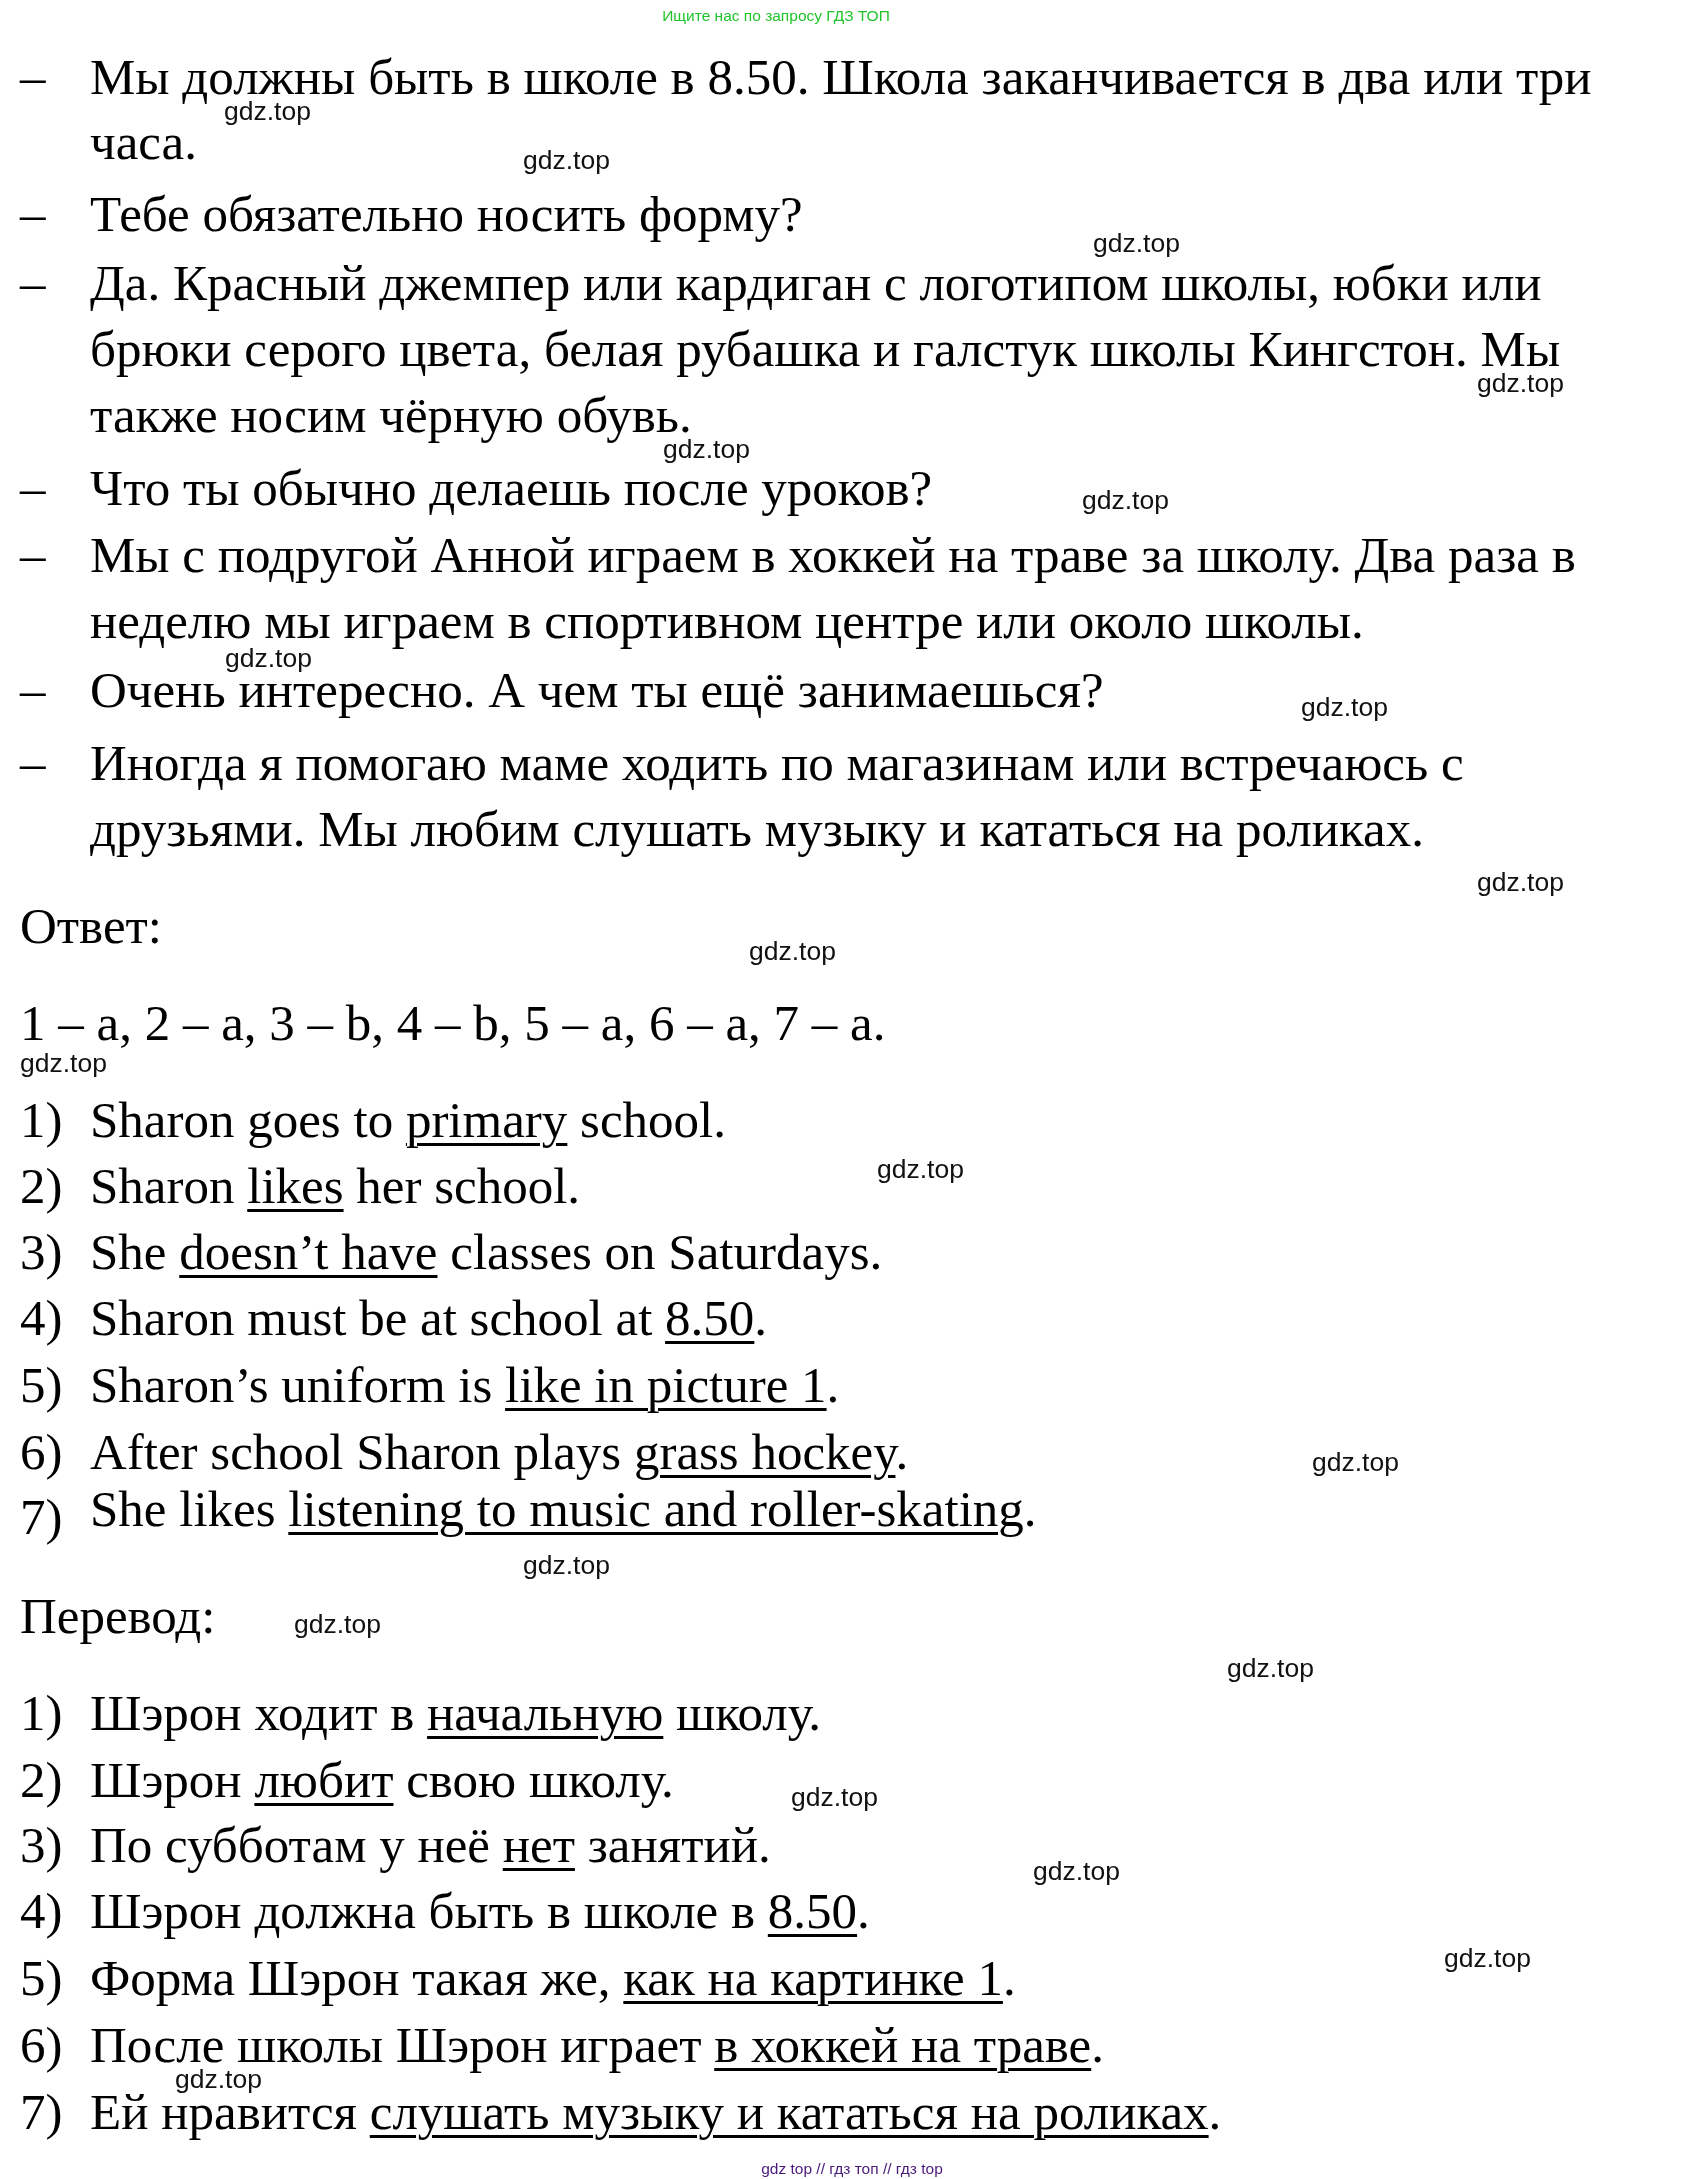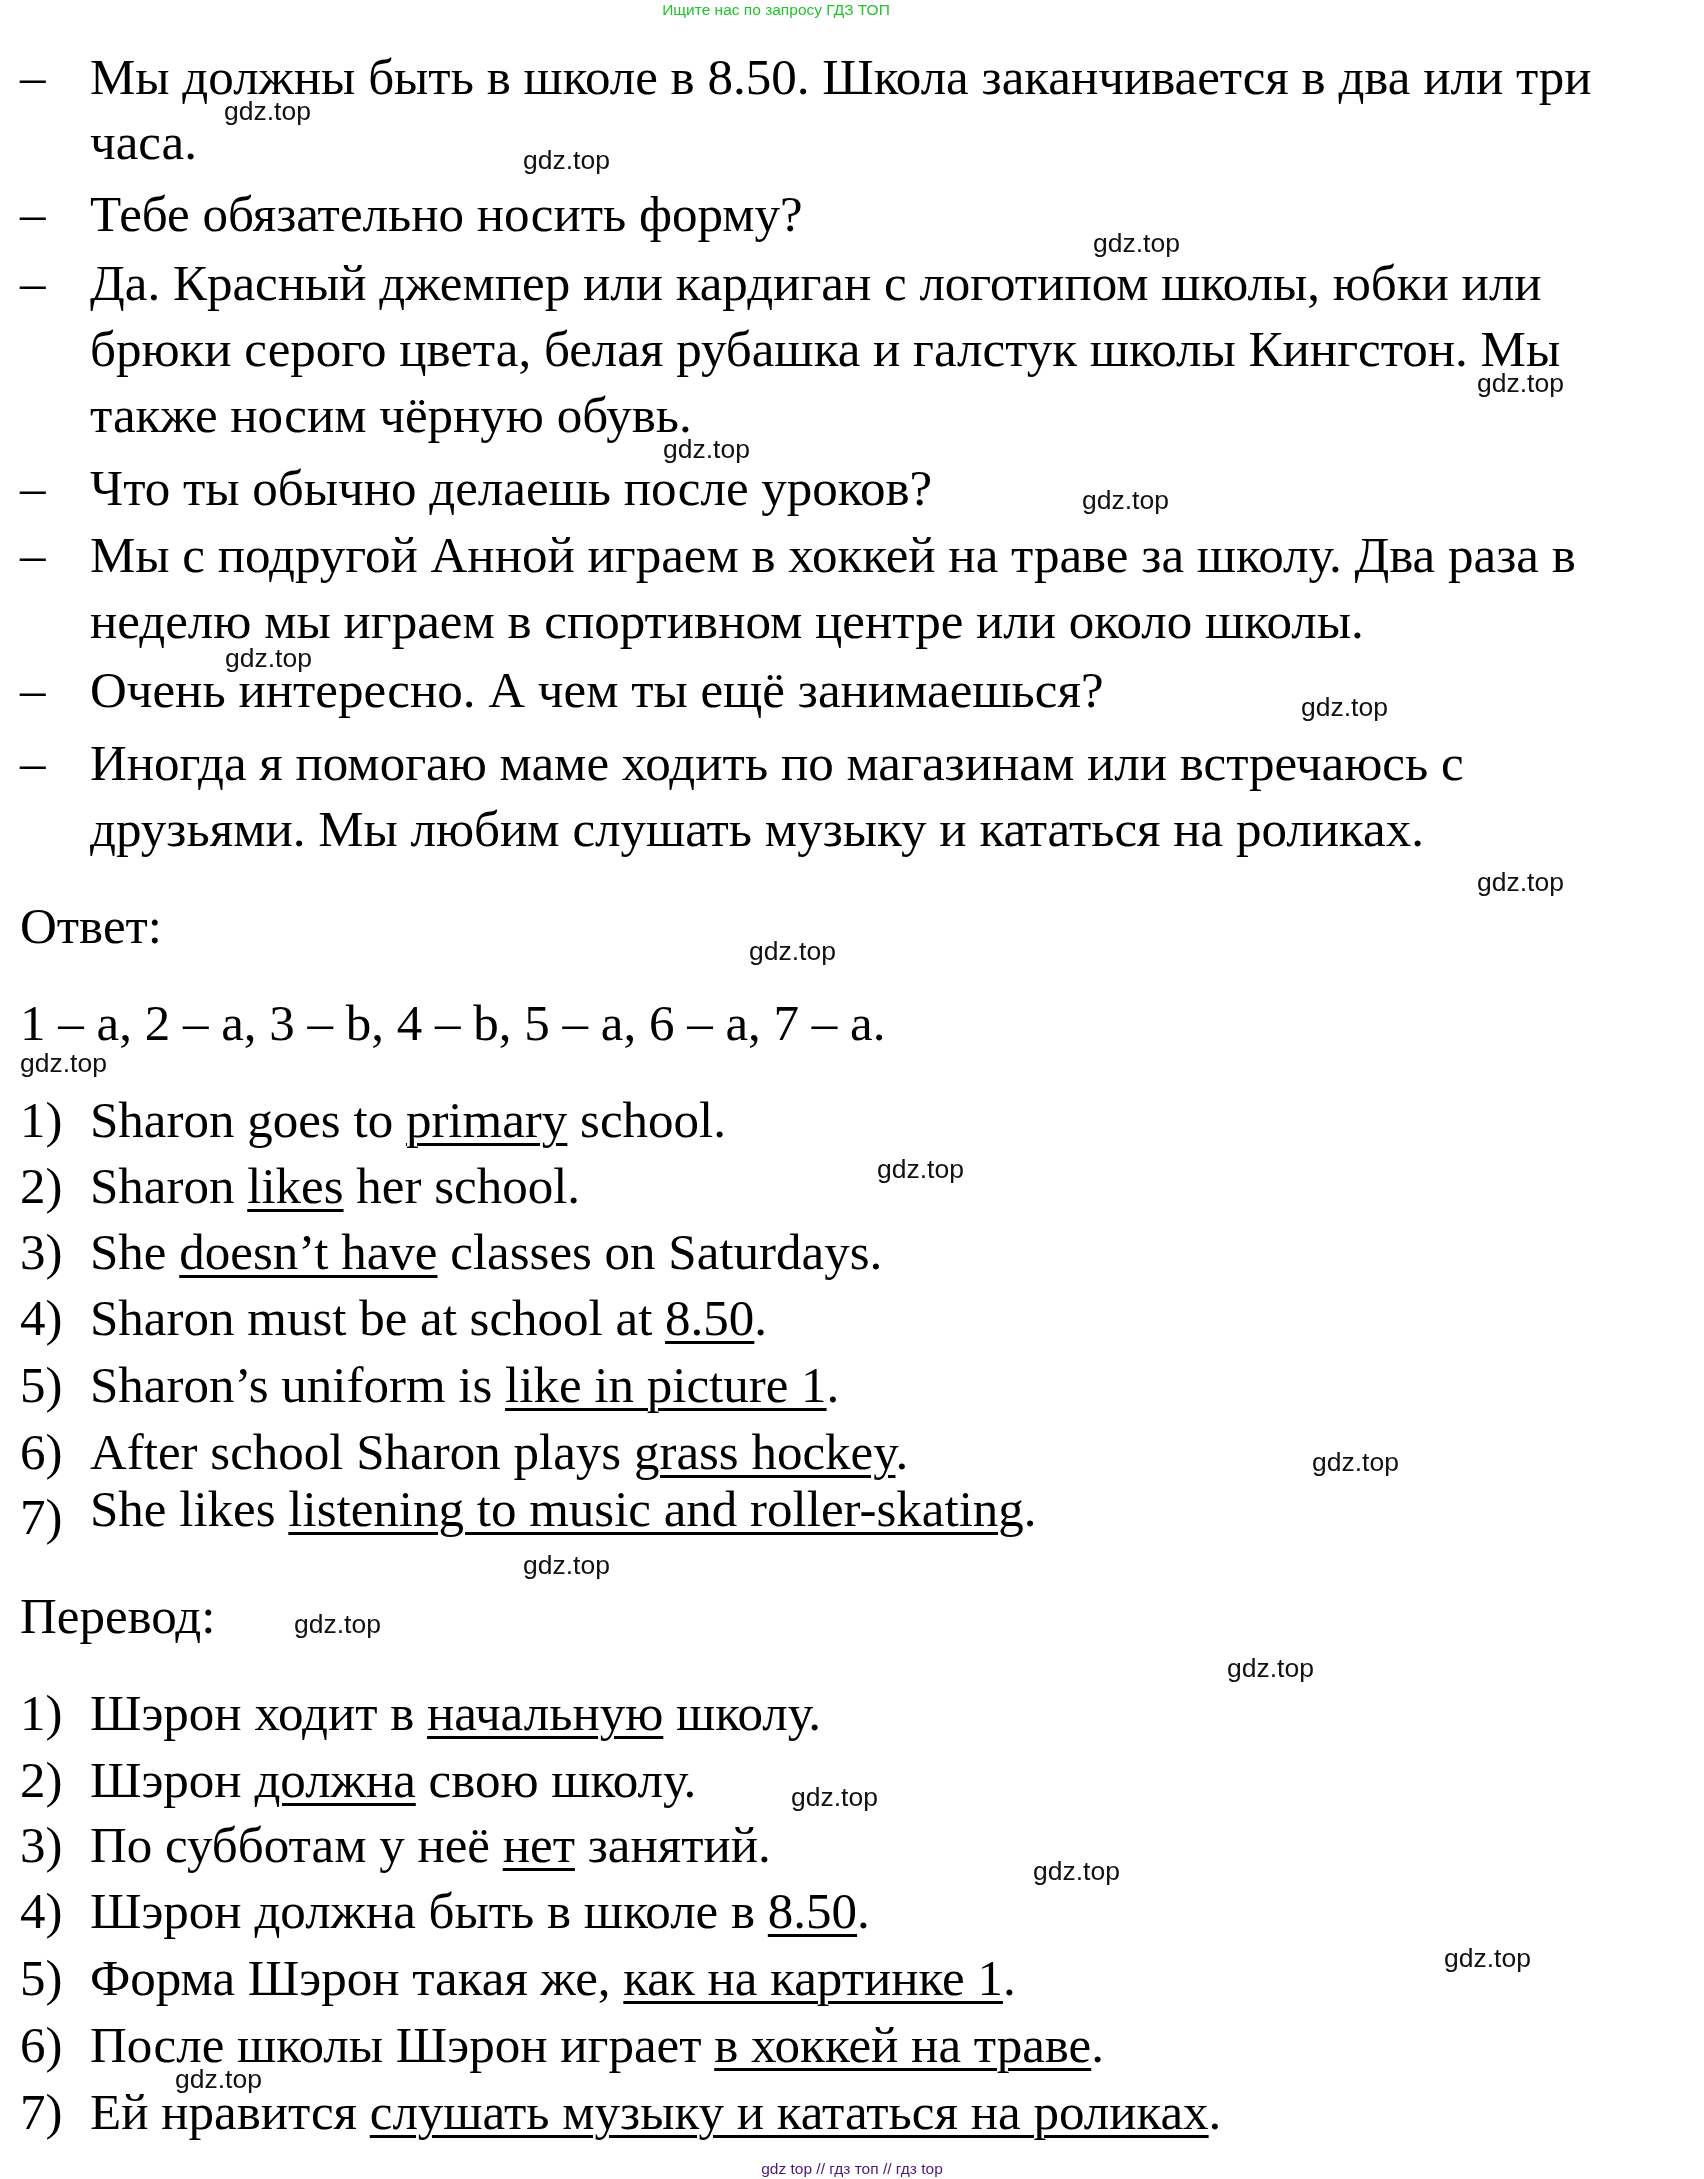--- a/index.html
+++ b/index.html
@@ -1,17 +1,17 @@
 <!DOCTYPE html>
 <html style="font-size:14.6px"><head>
 <meta charset="utf-8">
 <style>
   html, body { margin:0; padding:0; background:#ffffff; }
   body { width:1704px; height:2179px; position:relative; overflow:hidden; font-family:"Liberation Serif", serif; color:#000; }
-  .hdr { position:absolute; top:0; left:0; width:1552px; text-align:center; font-family:"Liberation Sans", sans-serif; font-size:15.5px; line-height:18.3px; color:#22c42c; padding-top:1px; }
+  .hdr { position:absolute; top:0; left:0; width:1552px; text-align:center; font-family:"Liberation Sans", sans-serif; font-size:15.5px; line-height:18.3px; color:#22c42c; padding-top:7px; }
   .ftr { position:absolute; top:2160px; left:0; width:1704px; text-align:center; font-family:"Liberation Sans", sans-serif; font-size:15.5px; line-height:18.3px; color:#4a1a7a; }
   .line { position:absolute; font-size:51px; line-height:58px; white-space:nowrap; }
   .dash { position:absolute; left:20px; font-size:51px; line-height:58px; }
   .txt { position:absolute; left:90px; font-size:51px; line-height:58px; white-space:nowrap;text-align:right; }
   .num { position:absolute; left:20px; font-size:51px; line-height:58px; }
   .head { position:absolute; left:20px; font-size:51px; font-weight:normal; line-height:58px; }
   u { text-decoration:underline; text-decoration-thickness:2.7px; text-underline-offset:5.5px; }
   .wm { position:absolute; font-family:Liberation Sans, sans-serif; font-size:26.5px; line-height:29px; color:#111; white-space:nowrap; }
 </style>
 </head>
@@ -83,21 +83,21 @@
 
 <div class="head" style="top:1587px">Перевод:</div>
 
 <div>
   <div>
     <span class="num" style="top:1684px">1)</span>
     <span class="txt" style="top:1684px"><span>Шэрон ходит в </span><u>начальную</u><span> школу.</span></span>
   </div>
   <div>
     <span class="num" style="top:1751px">2)</span>
-    <span class="txt" style="top:1751px"><span>Шэрон </span><u>должна</u><span> свою школу.</span></span>
+    <span class="txt" style="top:1751px"><span>Шэрон </span><u>любит</u><span> свою школу.</span></span>
   </div>
   <div>
     <span class="num" style="top:1816px">3)</span>
     <span class="txt" style="top:1816px"><span>По субботам у неё </span><u>нет</u><span> занятий.</span></span>
   </div>
   <div>
     <span class="num" style="top:1882px">4)</span>
     <span class="txt" style="top:1882px"><span>Шэрон должна быть в школе в </span><u>8.50</u><span>.</span></span>
   </div>
   <div>

